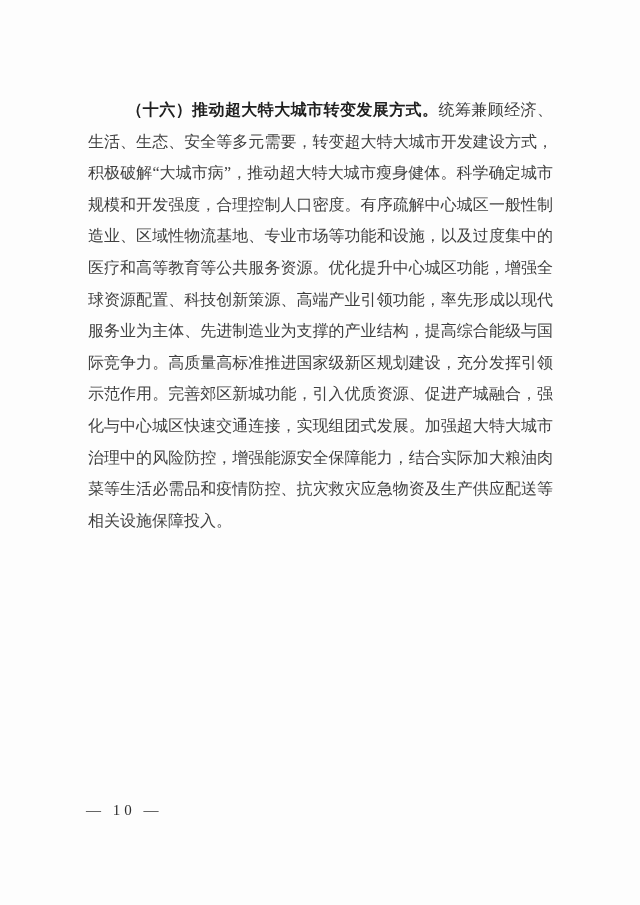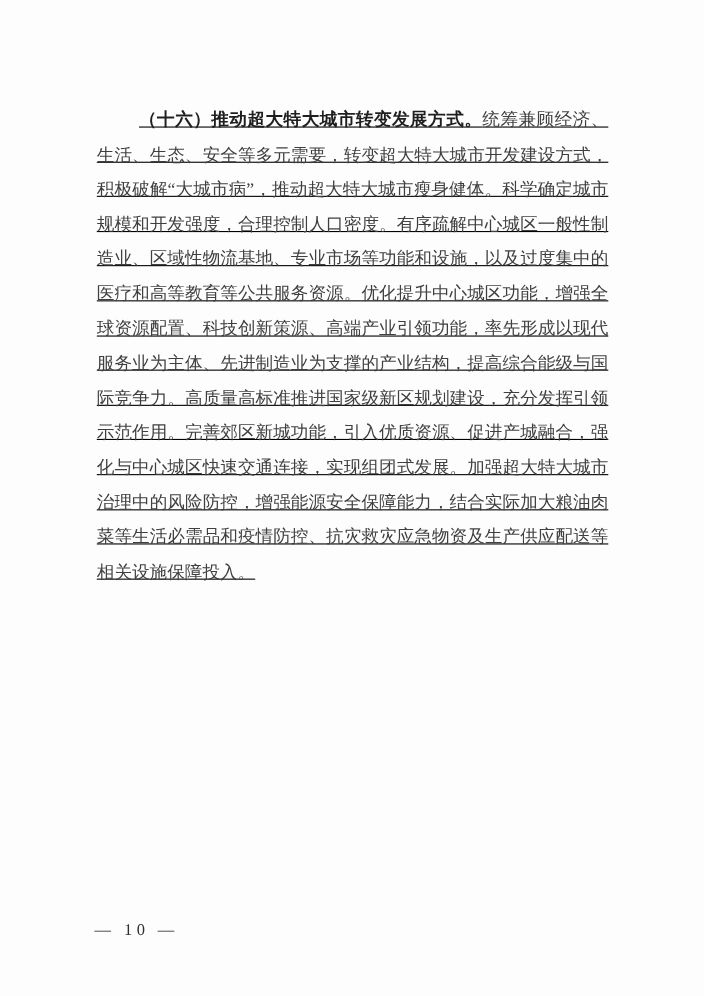--- a/index.html
+++ b/index.html
@@ -17,21 +17,20 @@
   .page {
     position: absolute;
     inset: 0;
     background: #fdfdfd;
   }
   .content {
     position: absolute;
     left: 88px;
     top: 94px;
     width: 465px;
-    text-decoration: underline;
   }
   .para {
     margin: 0;
     font-size: 16px;
     line-height: 31.6px;
     letter-spacing: 0px;
     color: #3f3f3f;
     text-align: justify;
     text-indent: 2.4em;
     word-break: break-all;
@@ -41,21 +40,20 @@
     color: #1f1f1f;
   }
   .page-number {
     position: absolute;
     left: 86px;
     top: 802px;
     font-size: 15px;
     letter-spacing: 4px;
     color: #2e2e2e;
     font-family: "Liberation Serif", "DejaVu Serif", serif;
-    margin-top: 36px;
   }
 </style>
 </head>
 <body>
 
 <div class="page">
   <div class="content">
 
     <p class="para">
       <span class="para-heading">（十六）推动超大特大城市转变发展方式。</span><span>统筹兼顾经济、生活、生态、安全等多元需要，转变超大特大城市开发建设方式，积极破解“大城市病”，推动超大特大城市瘦身健体。科学确定城市规模和开发强度，合理控制人口密度。有序疏解中心城区一般性制造业、区域性物流基地、专业市场等功能和设施，以及过度集中的医疗和高等教育等公共服务资源。优化提升中心城区功能，增强全球资源配置、科技创新策源、高端产业引领功能，率先形成以现代服务业为主体、先进制造业为支撑的产业结构，提高综合能级与国际竞争力。高质量高标准推进国家级新区规划建设，充分发挥引领示范作用。完善郊区新城功能，引入优质资源、促进产城融合，强化与中心城区快速交通连接，实现组团式发展。加强超大特大城市治理中的风险防控，增强能源安全保障能力，结合实际加大粮油肉菜等生活必需品和疫情防控、抗灾救灾应急物资及生产供应配送等相关设施保障投入。</span>

